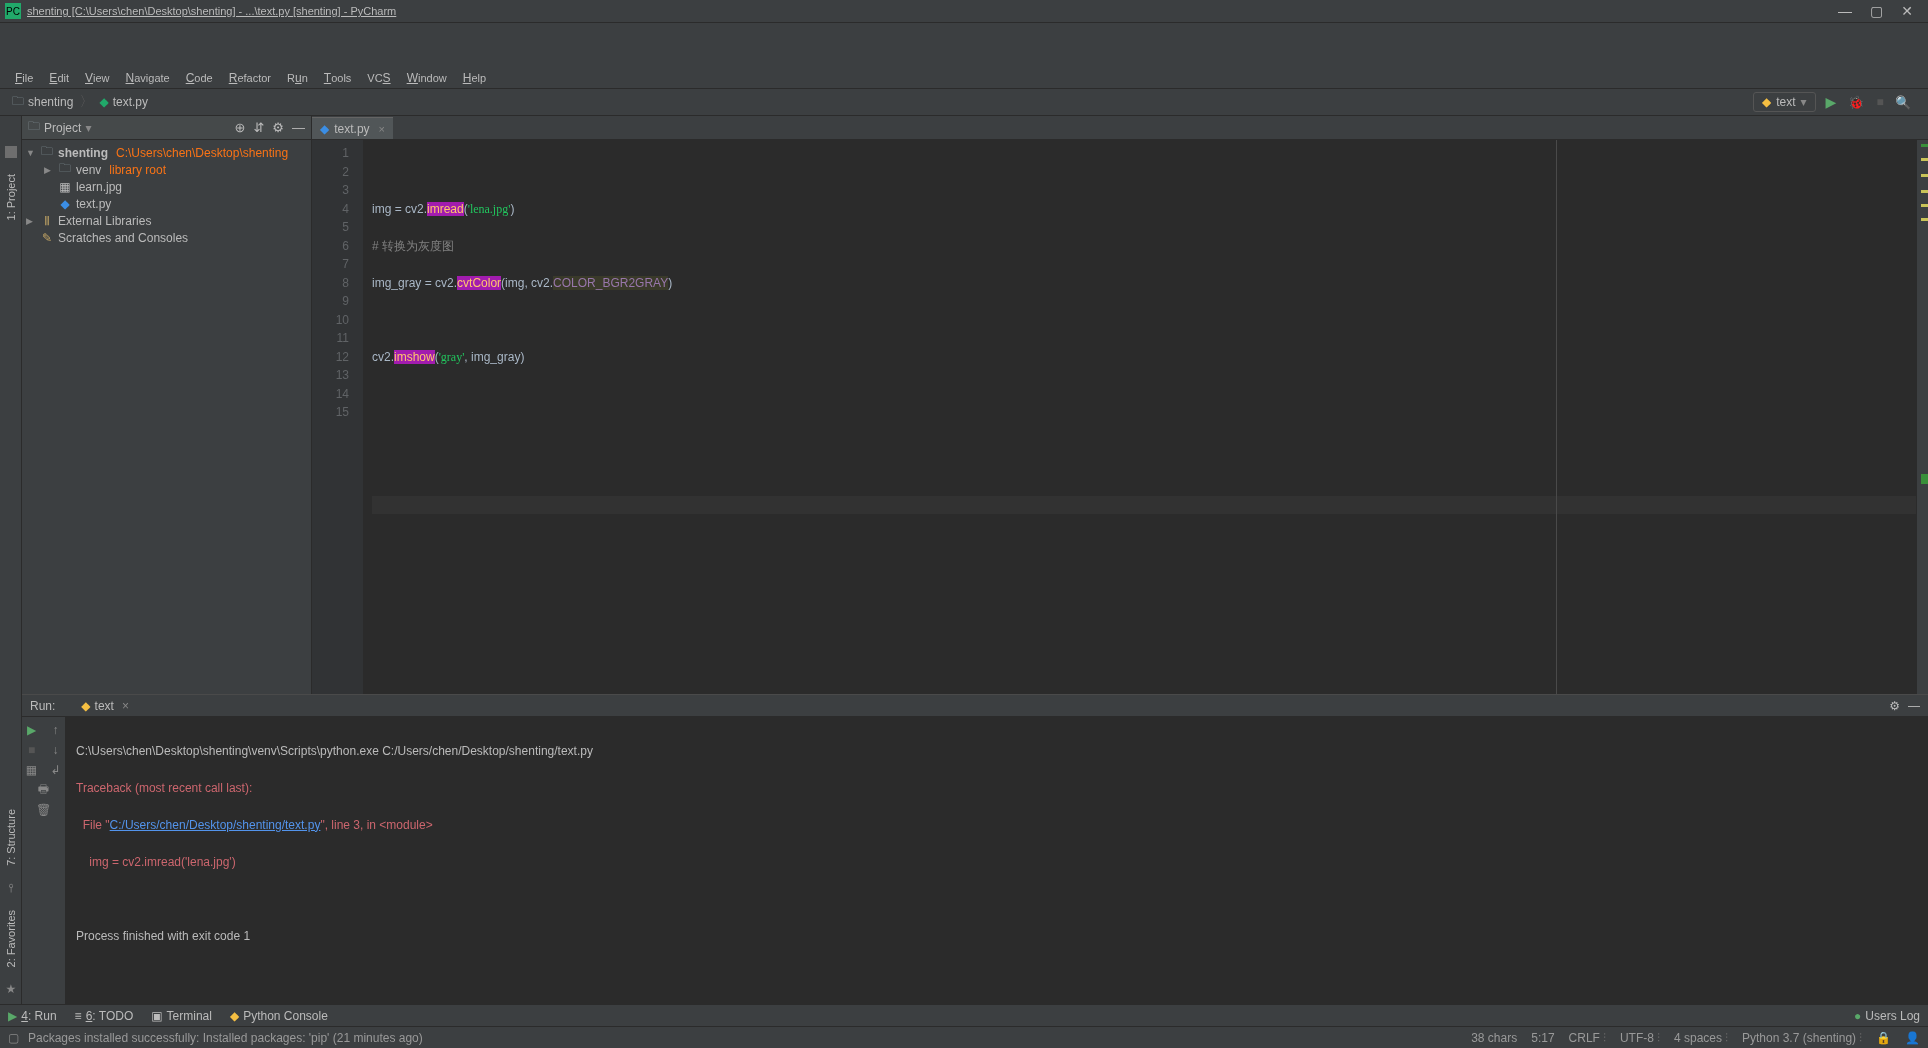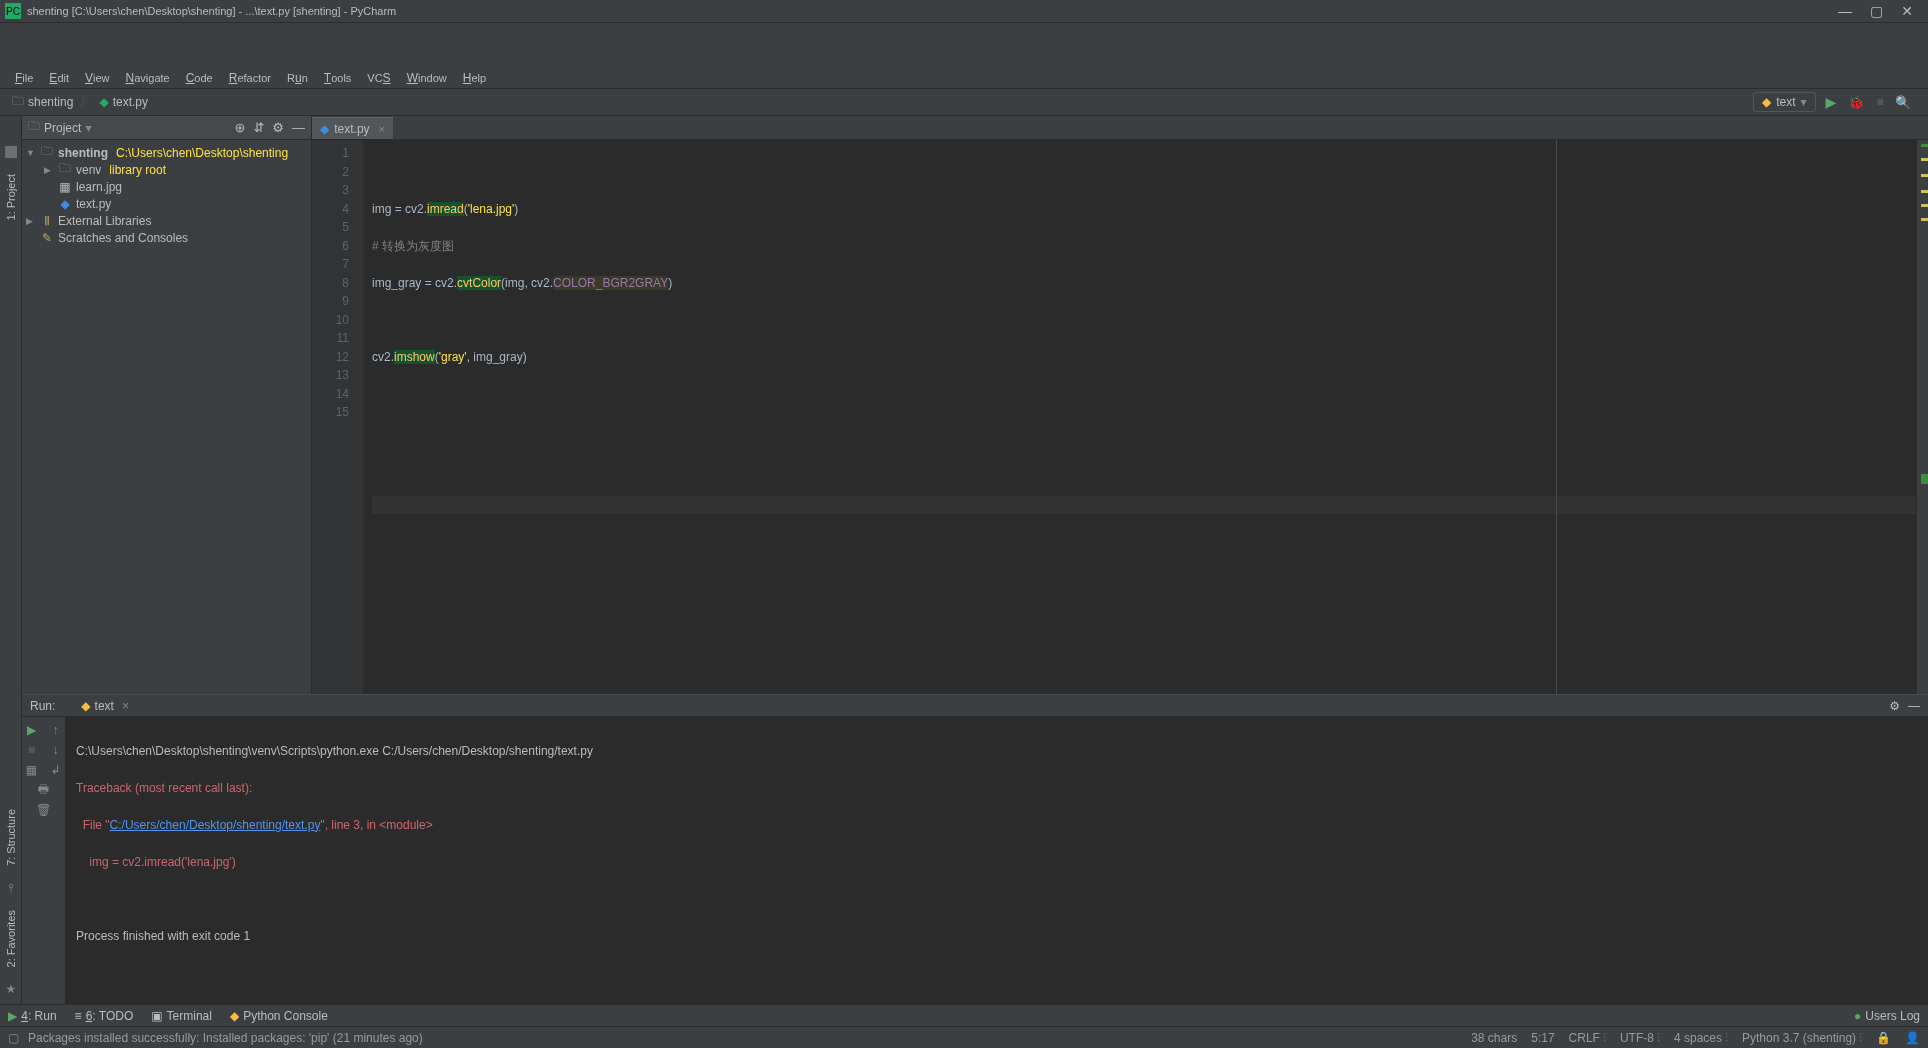--- a/index.html
+++ b/index.html
@@ -1,20 +1,20 @@
 <!DOCTYPE html>
 <html><head>
 <meta charset="utf-8">
 <style>
 * { margin: 0; padding: 0; box-sizing: border-box; font-family: "Segoe UI", Arial, sans-serif; font-size: 12px; }
 body { background: #3c3f41; color: #bbbbbb; width: 1928px; height: 1048px; overflow: hidden; display: flex; flex-direction: column; }
 
 .title-bar { height: 23px; background: #3c3f41; display: flex; align-items: center; padding: 0 5px; border-bottom: 1px solid #2b2b2b; }
 .title-bar .icon { width: 16px; height: 16px; background: #21a96a; margin-right: 6px; display:flex; align-items:center; justify-content:center; font-size:10px; color:#000;}
-.title-bar .title-text { flex: 1; color: #bbbbbb; font-size: 11px; }
+.title-bar .title-text { flex: 1; color: #bbbbbb; font-size: 11px; text-decoration: underline; }
 .title-bar .win-btns { display: flex; gap: 18px; padding-right: 10px; }
 .title-bar .win-btns span { color: #bbbbbb; cursor: default; font-size: 14px; }
 
 .menu-bar { height: 22px; background: #3c3f41; display: flex; align-items: center; padding: 0 8px; gap: 2px; border-bottom: 1px solid #2b2b2b; margin-top: 44px; }
 .menu-bar .m { padding: 2px 7px; color: #bbbbbb; font-size: 11px; }
 .menu-bar .m u { text-decoration: underline; }
 
 .nav-bar { height: 27px; background: #3c3f41; display: flex; align-items: center; padding: 0 8px; border-bottom: 1px solid #2b2b2b; }
 .nav-bar .crumb { display: flex; align-items: center; gap: 4px; padding: 0 4px; font-size: 11px;}
 .nav-bar .crumb .dir-icon { color: #87939a; }
@@ -45,37 +45,37 @@
 .tree-row .arrow { width:10px; color:#888; font-size:9px;}
 .tree-row .noarrow { width:10px;}
 .tree-row .ticon { width:14px; text-align:center;}
 .tree-row.depth0 { padding-left: 4px;}
 .tree-row.depth1 { padding-left: 22px;}
 .tree-row .dir-i { color:#87939a;}
 .tree-row .py-i { color:#3b8ee5;}
 .tree-row .img-i { color:#bbbbbb;}
 .tree-row .lib-i { color:#c7a866;}
 .tree-row .scr-i { color:#c7a866;}
-.tree-row .dim { color:#fde047;}
+.tree-row .dim { color:#f97316;}
 
 .editor-area { flex:1; display:flex; flex-direction:column; background:#2b2b2b; min-width:0;}
 .tab-bar { height:24px; background:#3c3f41; display:flex; align-items:flex-end; border-bottom:1px solid #2b2b2b;}
 .tab { height:22px; background:#515658; display:flex; align-items:center; padding:0 8px; gap:5px; border-top:1px solid #646464; font-size:11px;}
 .tab .py-i { color:#3b8ee5;}
 .tab .close-x { color:#888; margin-left:4px; font-size:11px;}
 .code-wrap { flex:1; display:flex; position:relative; min-height:0;}
 .gutter-nums { width:52px; background:#313335; text-align:right; padding:4px 14px 0 0; color:#606366; font-family: "Consolas", monospace; font-size:12px; line-height:18.5px; border-right:1px solid #2b2b2b;}
 .gutter-nums div { height:18.5px;}
 .code-lines { flex:1; padding:4px 0 0 8px; font-family:"Consolas", monospace; font-size:12.5px; line-height:18.5px; white-space:pre;}
 .code-lines .line { height:18.5px;}
 .code-lines .line.caret { background:#323232;}
 .kw { color:#cc7832;}
-.fn-hl { color:#ffc66d; background:#14532d;}
+.fn-hl { color:#ffc66d; background:#a21caf;}
 .var-hl { color:#9876aa; background:#3a3a2a;}
-.str { color:#fde047;}
+.str { color:#22c55e;font-family:Liberation Serif, serif;}
 .str-hl { color:#6a8759; background:#3a3a2a;}
 .cmt { color:#808080;}
 .plain { color:#a9b7c6;}
 .right-stripe { width:12px; background:#3c3f41; border-left:1px solid #2b2b2b; position:relative;}
 .right-stripe .mark { position:absolute; right:0; width:7px; height:3px; background:#c9c359;}
 .editor-vsep { width:1px; background:#4a4a4a; position:absolute; top:0; bottom:0; left: 77%;}
 
 .run-panel { height: 310px; background:#2b2b2b; border-top:1px solid #4a4a4a; display:flex; flex-direction:column;}
 .run-header { height:22px; background:#3c3f41; display:flex; align-items:center; padding:0 8px; font-size:11px; border-bottom:1px solid #2b2b2b;}
 .run-header .lbl { margin-right:26px;}

